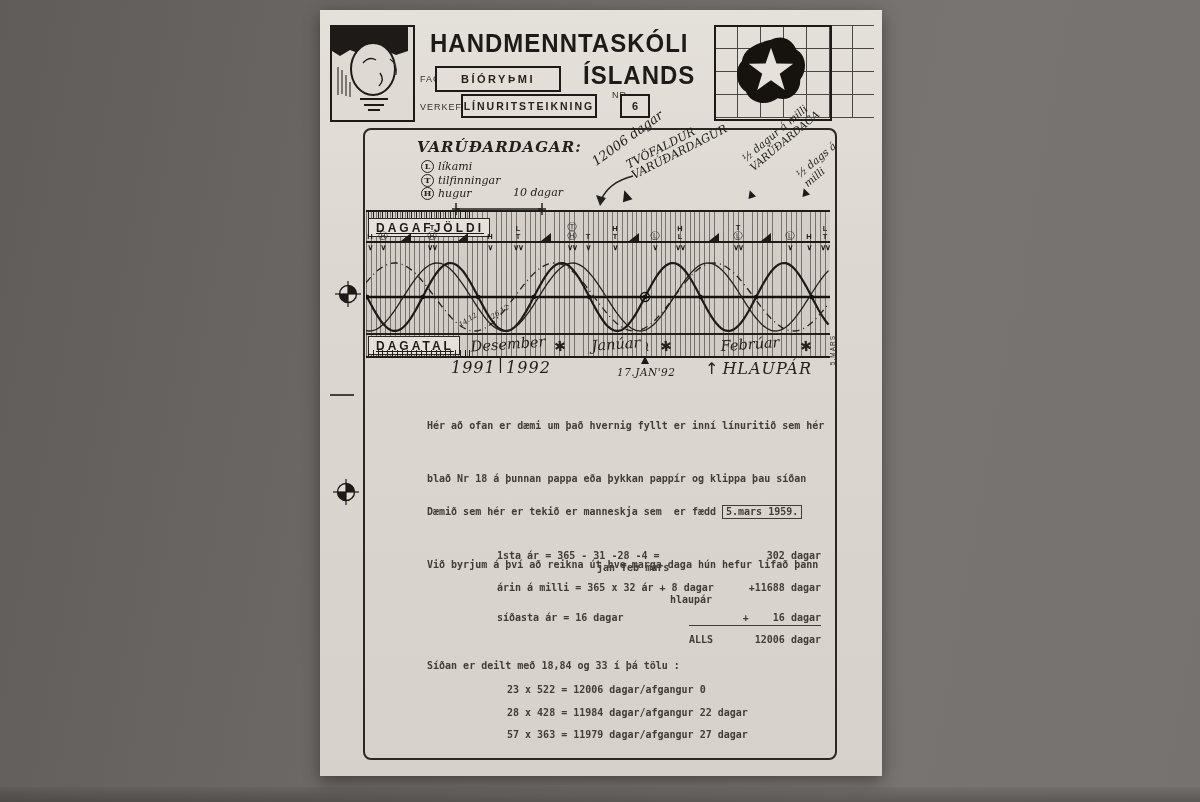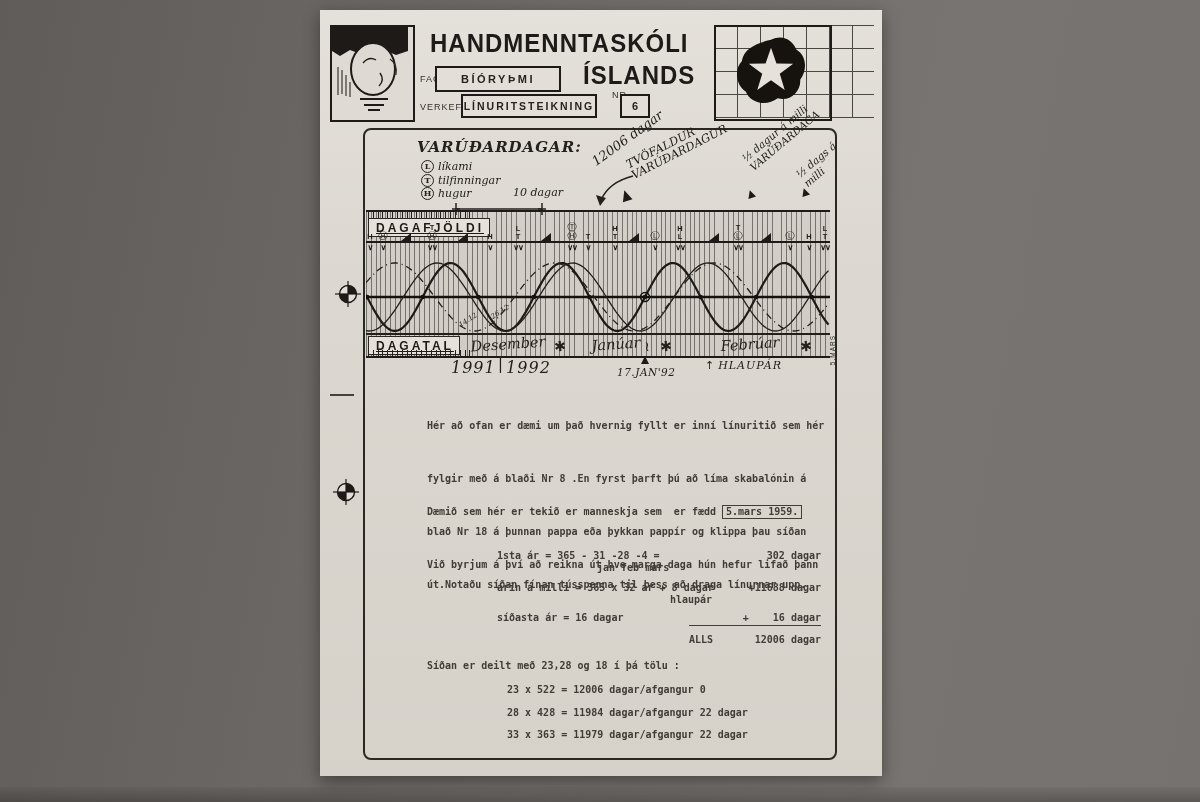--- a/index.html
+++ b/index.html
@@ -65,21 +65,21 @@
   .mon{position:absolute;top:2px;transform:translateX(-50%) rotate(-4deg);font-size:14.5px;white-space:nowrap;}
   .mon.ast{font-size:14px;font-style:normal;font-family:"DejaVu Sans",sans-serif;top:4px;}
   .months-band{position:absolute;left:0;right:0;top:122px;height:22px;}
   .small-date{position:absolute;font-size:7px;transform:rotate(-33deg);}
   .right-note{position:absolute;right:1px;top:123px;font-size:6.5px;letter-spacing:1px;transform:rotate(-90deg);transform-origin:right top;}
   
   .years{position:absolute;left:86px;top:228px;font-size:16px;letter-spacing:1px;}
   .years .bar{display:inline-block;transform:translateY(-4px);padding:0 2px;}
   .jan-tri{position:absolute;left:276px;top:226px;width:0;height:0;border-left:4px solid transparent;border-right:4px solid transparent;border-bottom:8px solid #1d1a17;}
   .jan-note{position:absolute;left:252px;top:236px;font-size:10.5px;letter-spacing:0.5px;}
-  .leap-note{position:absolute;left:340px;top:229px;font-size:11px;letter-spacing:1px;}
+  .leap-note{position:absolute;left:340px;top:229px;font-size:16px;letter-spacing:1px;}
   .leap-note .up{font-style:normal;font-family:"DejaVu Sans",sans-serif;margin-right:3px;}
   
   .tw{font-family:"DejaVu Sans Mono",monospace;font-size:10px;font-weight:bold;color:#403c36;white-space:pre;}
   .para{position:absolute;left:62px;line-height:17.6px;}
   .boxed{border:1.5px solid #403c36;padding:0px 3px 1px 3px;}
   .underl{border-bottom:1.5px solid #403c36;padding-bottom:1px;}
   .calc{position:absolute;left:0;right:0;top:418px;height:105px;}
   .cl{position:absolute;left:132px;}
   .cs{position:absolute;}
   .cr{position:absolute;right:14px;width:132px;text-align:right;}
@@ -347,23 +347,21 @@
       <span>1991</span><span class="bar">|</span><span>1992</span>
     </div>
     <div class="jan-tri"></div>
     <div class="hw jan-note">17.JAN'92</div>
     <div class="hw leap-note">
       <span class="up">↑</span><span>HLAUPÁR</span>
     </div>
 
     <div class="para tw" style="top:252px;">
       <div>Hér að ofan er dæmi um það hvernig fyllt er inní línuritið sem hér</div>
-      <div>fylgir með á blaði Nr 8 .En fyrst þarft þú að líma skabalónin á</div>
       <div>blað Nr 18 á þunnan pappa eða þykkan pappír og klippa þau síðan</div>
-      <div>út.Notaðu síðan fínan tússpenna til þess að draga línurnar upp.</div>
     </div>
 
     <div class="para tw" style="top:338px;">
       <div><span>Dæmið sem hér er tekið er manneskja sem  er fædd </span><span class="boxed">5.mars 1959.</span></div>
       <div>Við byrjum á því að reikna út hve marga daga hún hefur lifað þann</div>
     </div>
 
     <div class="calc tw">
       <div class="cl" style="top:2px;">1sta ár = 365 - 31 -28 -4 =</div>
       <div class="cs" style="left:232px;top:14px;">jan feb mars</div>
@@ -376,20 +374,20 @@
       <div class="cl" style="top:64px;">síðasta ár = 16 dagar</div>
       <div class="cr sum" style="top:64px;">+    16 dagar</div>
 
       <div class="cr total" style="top:86px;">
         <span>ALLS</span>
         <span>12006 dagar</span>
       </div>
     </div>
 
     <div class="division tw">
-      <div style="position:absolute;left:62px;top:0;">Síðan er deilt með 23,28 og 18 í þá tölu :</div>
+      <div style="position:absolute;left:62px;top:0;">Síðan er deilt með 18,84 og 33 í þá tölu :</div>
       <div class="dv-line" style="top:24px;">23 x 522 = 12006 dagar/afgangur 0</div>
       <div class="dv-line" style="top:46.5px;">28 x 428 = 11984 dagar/afgangur 22 dagar</div>
-      <div class="dv-line" style="top:69px;">33 x 363 = 11979 dagar/afgangur 22 dagar</div>
+      <div class="dv-line" style="top:69px;">57 x 363 = 11979 dagar/afgangur 27 dagar</div>
     </div>
 
   </div>
 </div>
 
 </body></html>

